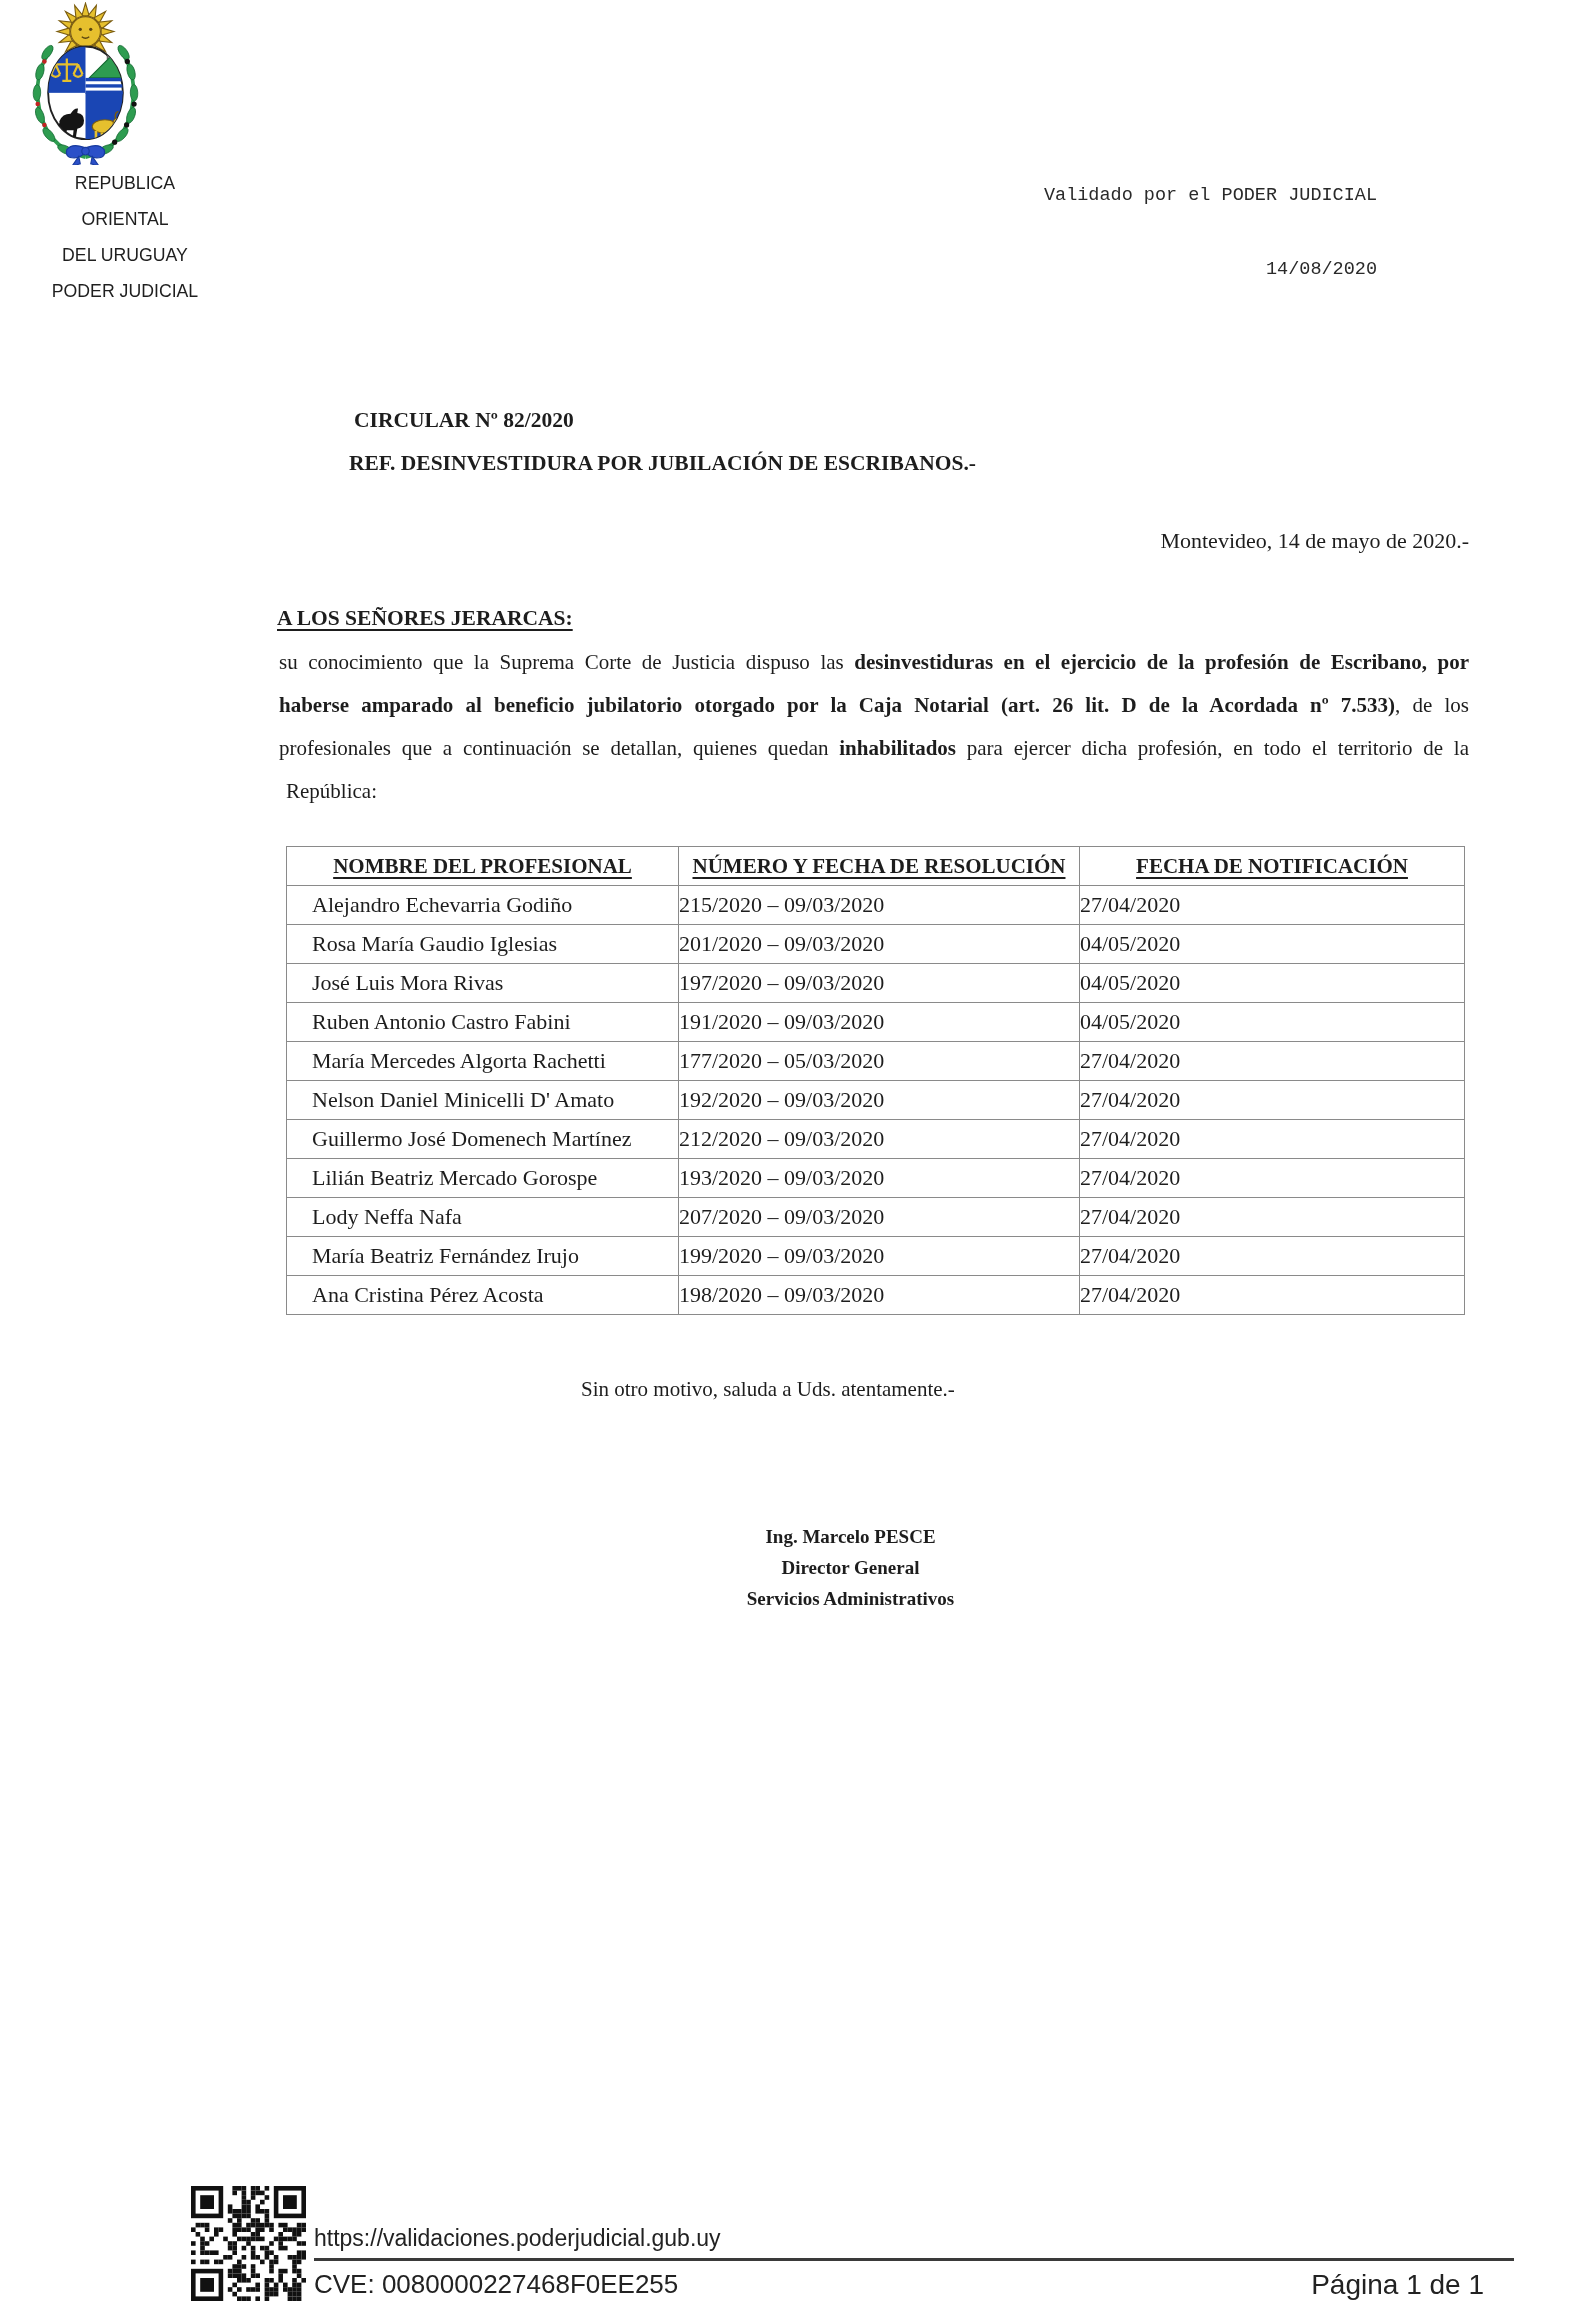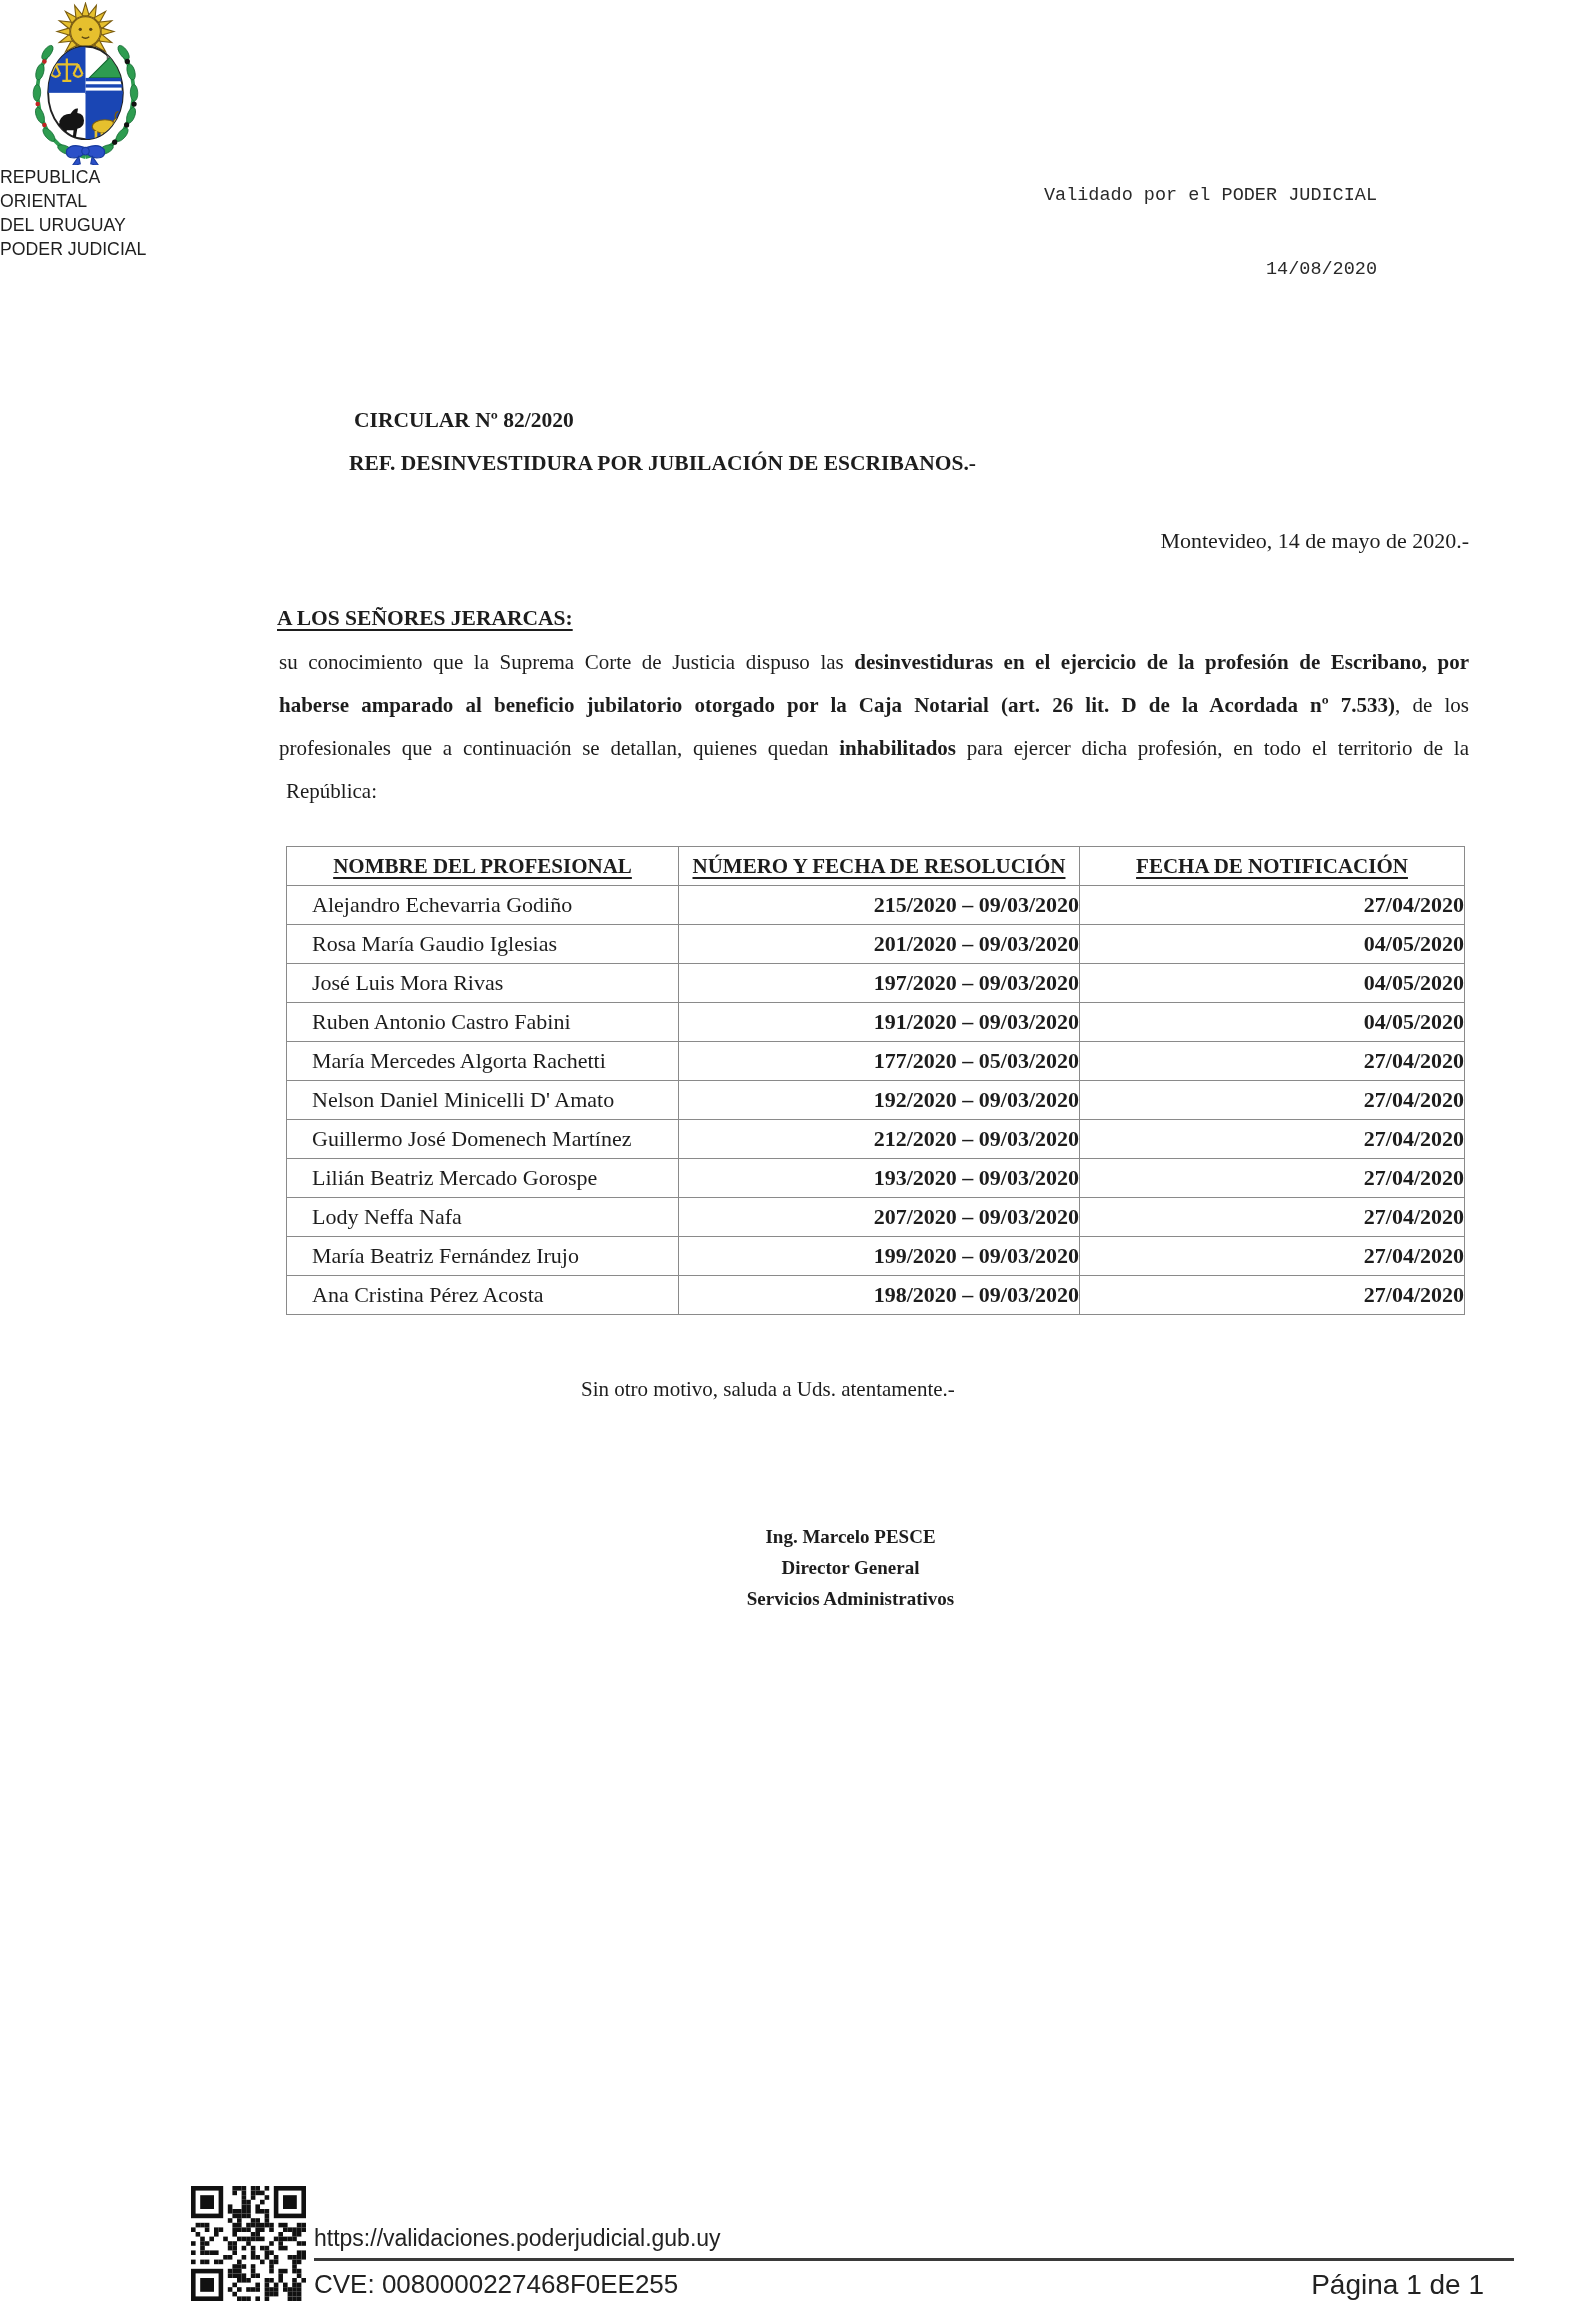--- a/index.html
+++ b/index.html
@@ -1,22 +1,22 @@
 <!DOCTYPE html>
 <html style="font-size:12.3px"><head>
 <meta charset="utf-8">
 <style>
   html,body{margin:0;padding:0;background:#e8e8e8;}
   #page{position:relative;width:1595px;height:2307px;background:#ffffff;overflow:hidden;
         font-family:"Liberation Serif","DejaVu Serif",serif;color:#1d1d1d;margin:0 auto;}
   
   #crest{position:absolute;left:21.5px;top:1.5px;width:127px;height:163px;}
-  #org-lines{position:absolute;left:0;top:165px;width:178px;
+  #org-lines{position:absolute;left:0;top:165px;width:178px;text-align:center;
              font-family:"Liberation Sans","DejaVu Sans",sans-serif;font-size:17.7px;
-             line-height:24px;color:#1f1f1f;}
+             line-height:36px;color:#1f1f1f;padding-left:36px;}
   
   #validation{position:absolute;right:218px;top:135px;text-align:right;
               font-family:"Liberation Mono","DejaVu Sans Mono",monospace;
               font-size:18.5px;line-height:24.6px;color:#2a2a2a;white-space:pre;}
   
   #circular-number{position:absolute;left:354px;top:408px;font-weight:bold;font-size:21.5px;}
   #circular-subject{position:absolute;left:349px;top:451px;font-weight:bold;font-size:21.5px;}
   #dateline{position:absolute;right:126px;top:528px;font-size:22px;}
   #salutation{position:absolute;left:277px;top:606px;font-weight:bold;font-size:21.5px;
               text-decoration:underline;text-decoration-thickness:1.5px;text-underline-offset:3.8px;}
@@ -27,21 +27,21 @@
   .body-line.last{text-align-last:left;margin-left:7px;}
   .b{font-weight:bold;}
   
   #professionals-table{position:absolute;left:286px;top:846px;width:1178px;
         border-collapse:collapse;table-layout:fixed;font-size:22px;color:#1d1d1d;}
   #professionals-table th,#professionals-table td{border:1.5px solid #8a8a8a;height:38px;
         padding:0;vertical-align:middle;overflow:hidden;}
   #professionals-table th{font-size:21px;font-weight:bold;text-align:center;
         text-decoration:underline;text-decoration-thickness:1.5px;text-underline-offset:3.8px;}
   .cell-name{text-align:left;padding-left:25px !important;}
-  .cell-center{text-align:right;font-weight:bold;}
+  .cell-center{text-align:left;}
   
   #closing-line{position:absolute;left:581px;top:1377px;font-size:21px;}
   #signature-block{position:absolute;left:658px;top:1521px;width:385px;text-align:center;
         font-weight:bold;font-size:19px;line-height:31px;}
   
   #qr-code{position:absolute;left:191px;top:2186px;width:115px;height:115px;}
   #validation-url{position:absolute;left:314px;top:2225px;
         font-family:"Liberation Sans","DejaVu Sans",sans-serif;font-size:23px;color:#222;}
   #footer-divider{position:absolute;left:314px;top:2258px;width:1200px;height:3.1px;background:#3a3a3a;}
   #cve-code{position:absolute;left:314px;top:2269px;

